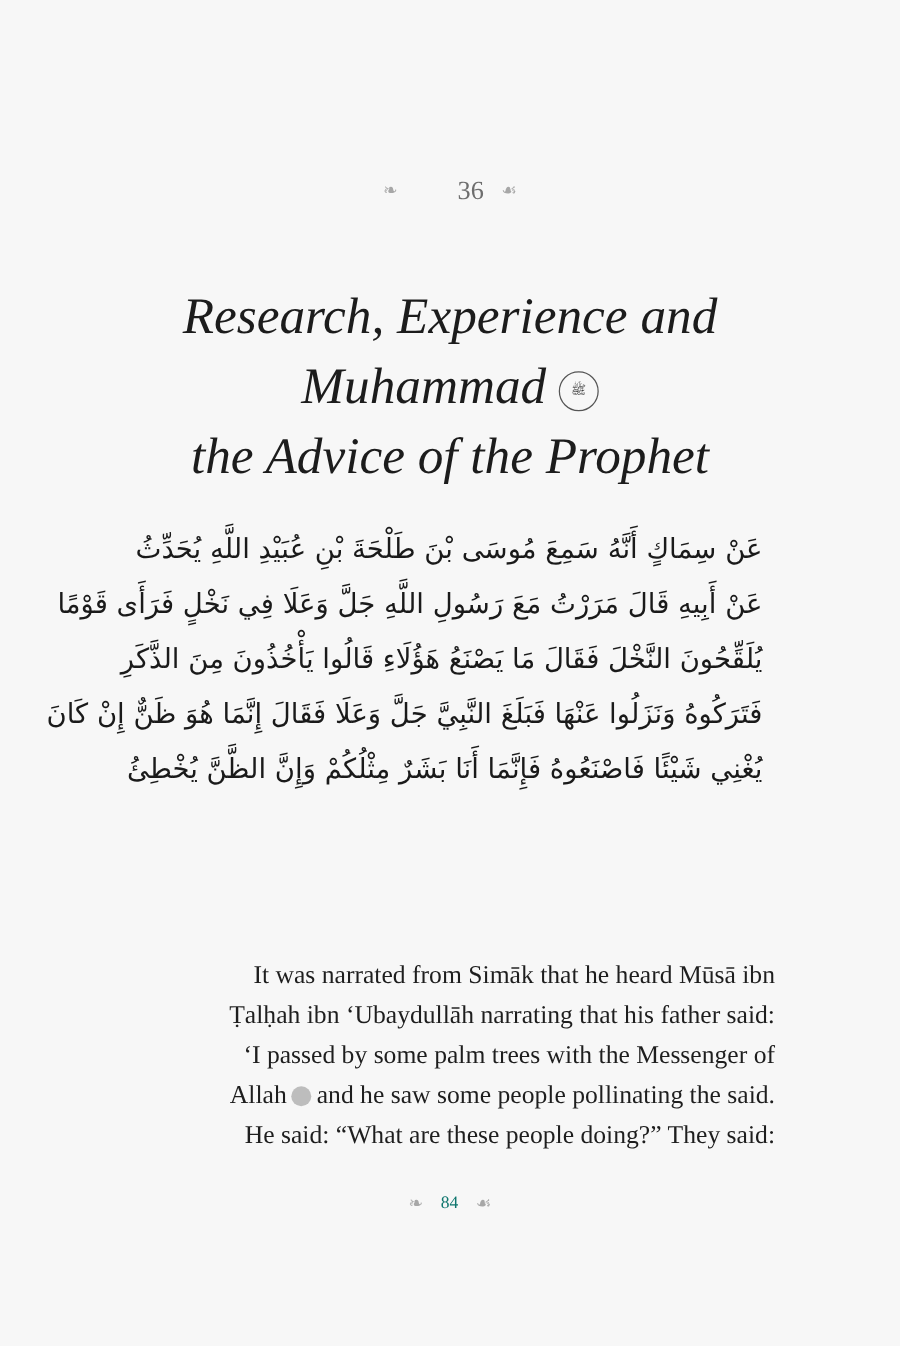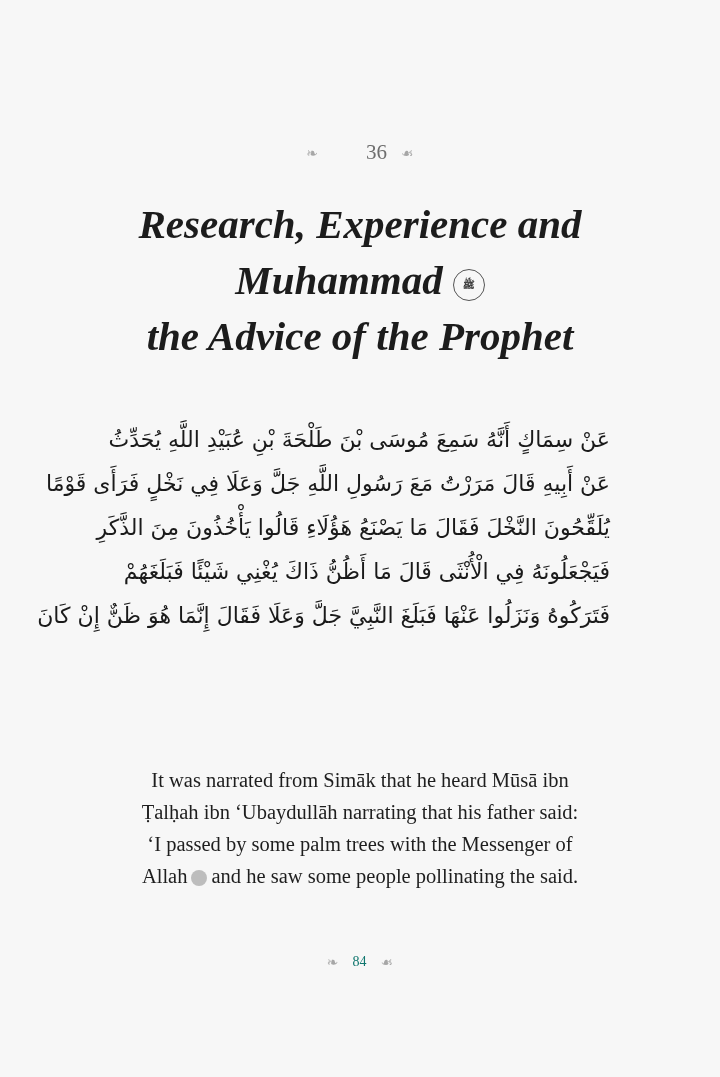--- a/index.html
+++ b/index.html
@@ -1,25 +1,25 @@
 <!DOCTYPE html>
 <html><head>
 <meta charset="utf-8">
 <style>
   html, body { margin:0; padding:0; }
   body { width:720px; height:1077px; background:#f6f6f6; position:relative; overflow:hidden; font-family:"Liberation Serif", serif; color:#1c1c1c; }
   .page { position:absolute; left:0; top:0; width:720px; height:1077px; background:#f7f7f7; }
   .chapter-num { position:absolute; top:140px; left:0; width:720px; text-align:center; display:flex; justify-content:center; align-items:center; gap:14px; }
   .chapter-num .n { font-size:21px; color:#6e6e6e; font-family:"Liberation Serif", serif;margin-left:34px; }
   .orn { font-size:14px; color:#a7a7a7; font-family:"DejaVu Serif", serif; }
-  .title { position:absolute; top:196px; left:0; width:720px; text-align:center; font-style:italic; font-size:41px; line-height:56px; color:#1c1c1c; font-family:"Liberation Serif", serif;font-weight:bold; }
+  .title { position:absolute; top:224px; left:0; width:720px; text-align:center; font-style:italic; font-size:41px; line-height:56px; color:#1c1c1c; font-family:"Liberation Serif", serif; }
   .saw { display:inline-block; width:30px; height:30px; border-radius:50%; border:1px solid #555; vertical-align:middle; margin-left:10px; font-size:10px; line-height:30px; text-align:center; font-style:normal; color:#333; }
-  .arabic { position:absolute; top:418px; left:110px; width:500px; direction:rtl; font-family:"DejaVu Sans", sans-serif; font-size:22px; line-height:44px; color:#1a1a1a; }
+  .arabic { position:absolute; top:418px; left:110px; width:500px; text-align:center; direction:rtl; font-family:"DejaVu Sans", sans-serif; font-size:22px; line-height:44px; color:#1a1a1a; }
   .arabic .line { display:block; white-space:nowrap; }
-  .english { position:absolute; top:764px; left:100px; width:520px; text-align:center; font-family:"Liberation Serif", serif; font-size:20.5px; line-height:32px; color:#1e1e1e; }
+  .english { position:absolute; top:764px; left:100px; width:520px; text-align:right; font-family:"Liberation Serif", serif; font-size:20.5px; line-height:32px; color:#1e1e1e; }
   .english .line { display:block; white-space:nowrap; }
   .saw-small { display:inline-block; width:16px; height:16px; border-radius:50%; background:#bdbdbd; vertical-align:middle; margin:0 4px; }
   .page-num { position:absolute; top:954px; left:0; width:720px; display:flex; justify-content:center; align-items:center; gap:14px; }
   .page-num .n { font-size:14px; color:#0f766e; }
 </style>
 </head>
 <body>
 
 <div class="page">
 
@@ -34,31 +34,32 @@
     <div>
       <span>Muhammad</span><span class="saw">ﷺ</span>
     </div>
     <div>the Advice of the Prophet</div>
   </div>
 
   <div class="arabic">
     <span class="line">عَنْ سِمَاكٍ أَنَّهُ سَمِعَ مُوسَى بْنَ طَلْحَةَ بْنِ عُبَيْدِ اللَّهِ يُحَدِّثُ</span>
     <span class="line">عَنْ أَبِيهِ قَالَ مَرَرْتُ مَعَ رَسُولِ اللَّهِ جَلَّ وَعَلَا فِي نَخْلٍ فَرَأَى قَوْمًا</span>
     <span class="line">يُلَقِّحُونَ النَّخْلَ فَقَالَ مَا يَصْنَعُ هَؤُلَاءِ قَالُوا يَأْخُذُونَ مِنَ الذَّكَرِ</span>
-    <span class="line">فَيَجْعَلُونَهُ فِي الْأُنْثَى قَالَ مَا أَظُنُّ ذَاكَ يُغْنِي شَيْئًا فَبَلَغَهُمْ</span>
     <span class="line">فَتَرَكُوهُ وَنَزَلُوا عَنْهَا فَبَلَغَ النَّبِيَّ جَلَّ وَعَلَا فَقَالَ إِنَّمَا هُوَ ظَنٌّ إِنْ كَانَ</span>
+    <span class="line">يُغْنِي شَيْئًا فَاصْنَعُوهُ فَإِنَّمَا أَنَا بَشَرٌ مِثْلُكُمْ وَإِنَّ الظَّنَّ يُخْطِئُ</span>
   </div>
 
   <div class="english">
     <span class="line">It was narrated from Simāk that he heard Mūsā ibn</span>
     <span class="line">Ṭalḥah ibn ‘Ubaydullāh narrating that his father said:</span>
     <span class="line">‘I passed by some palm trees with the Messenger of</span>
     <span class="line">
       <span>Allah</span><span class="saw-small"></span><span>and he saw some people pollinating the said.</span>
     </span>
+    <span class="line">He said: “What are these people doing?” They said:</span>
   </div>
 
   <div class="page-num">
     <span class="orn">❧</span>
     <span class="n">84</span>
     <span class="orn">☙</span>
   </div>
 
 </div>
 

